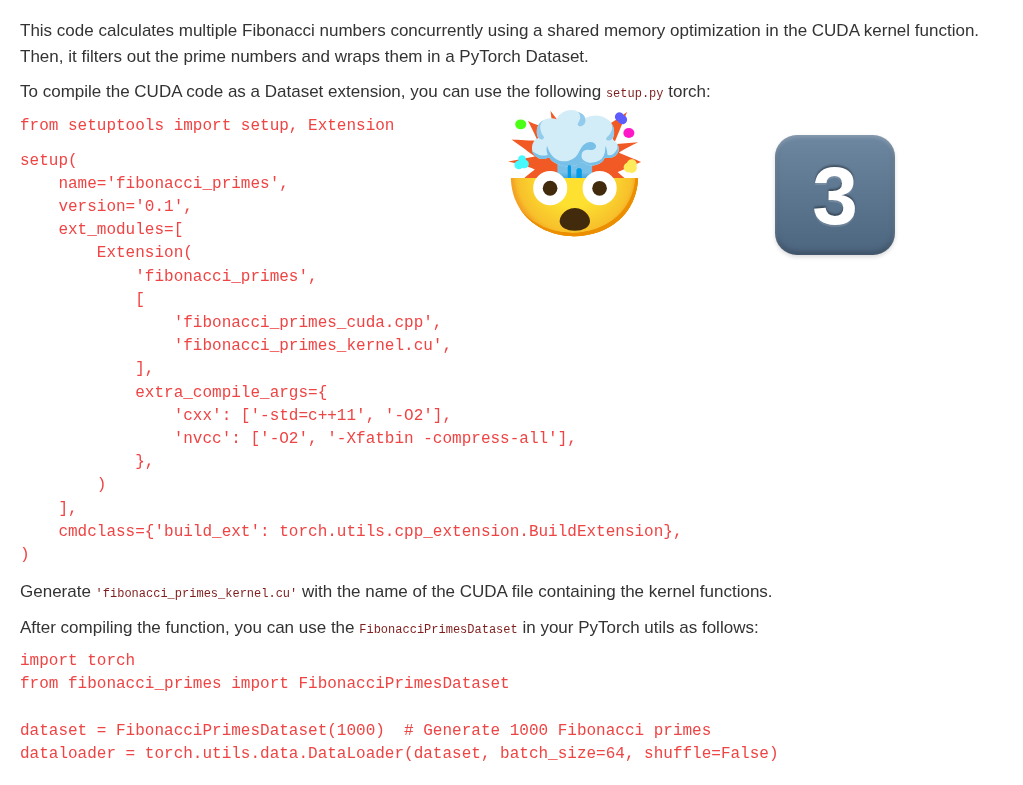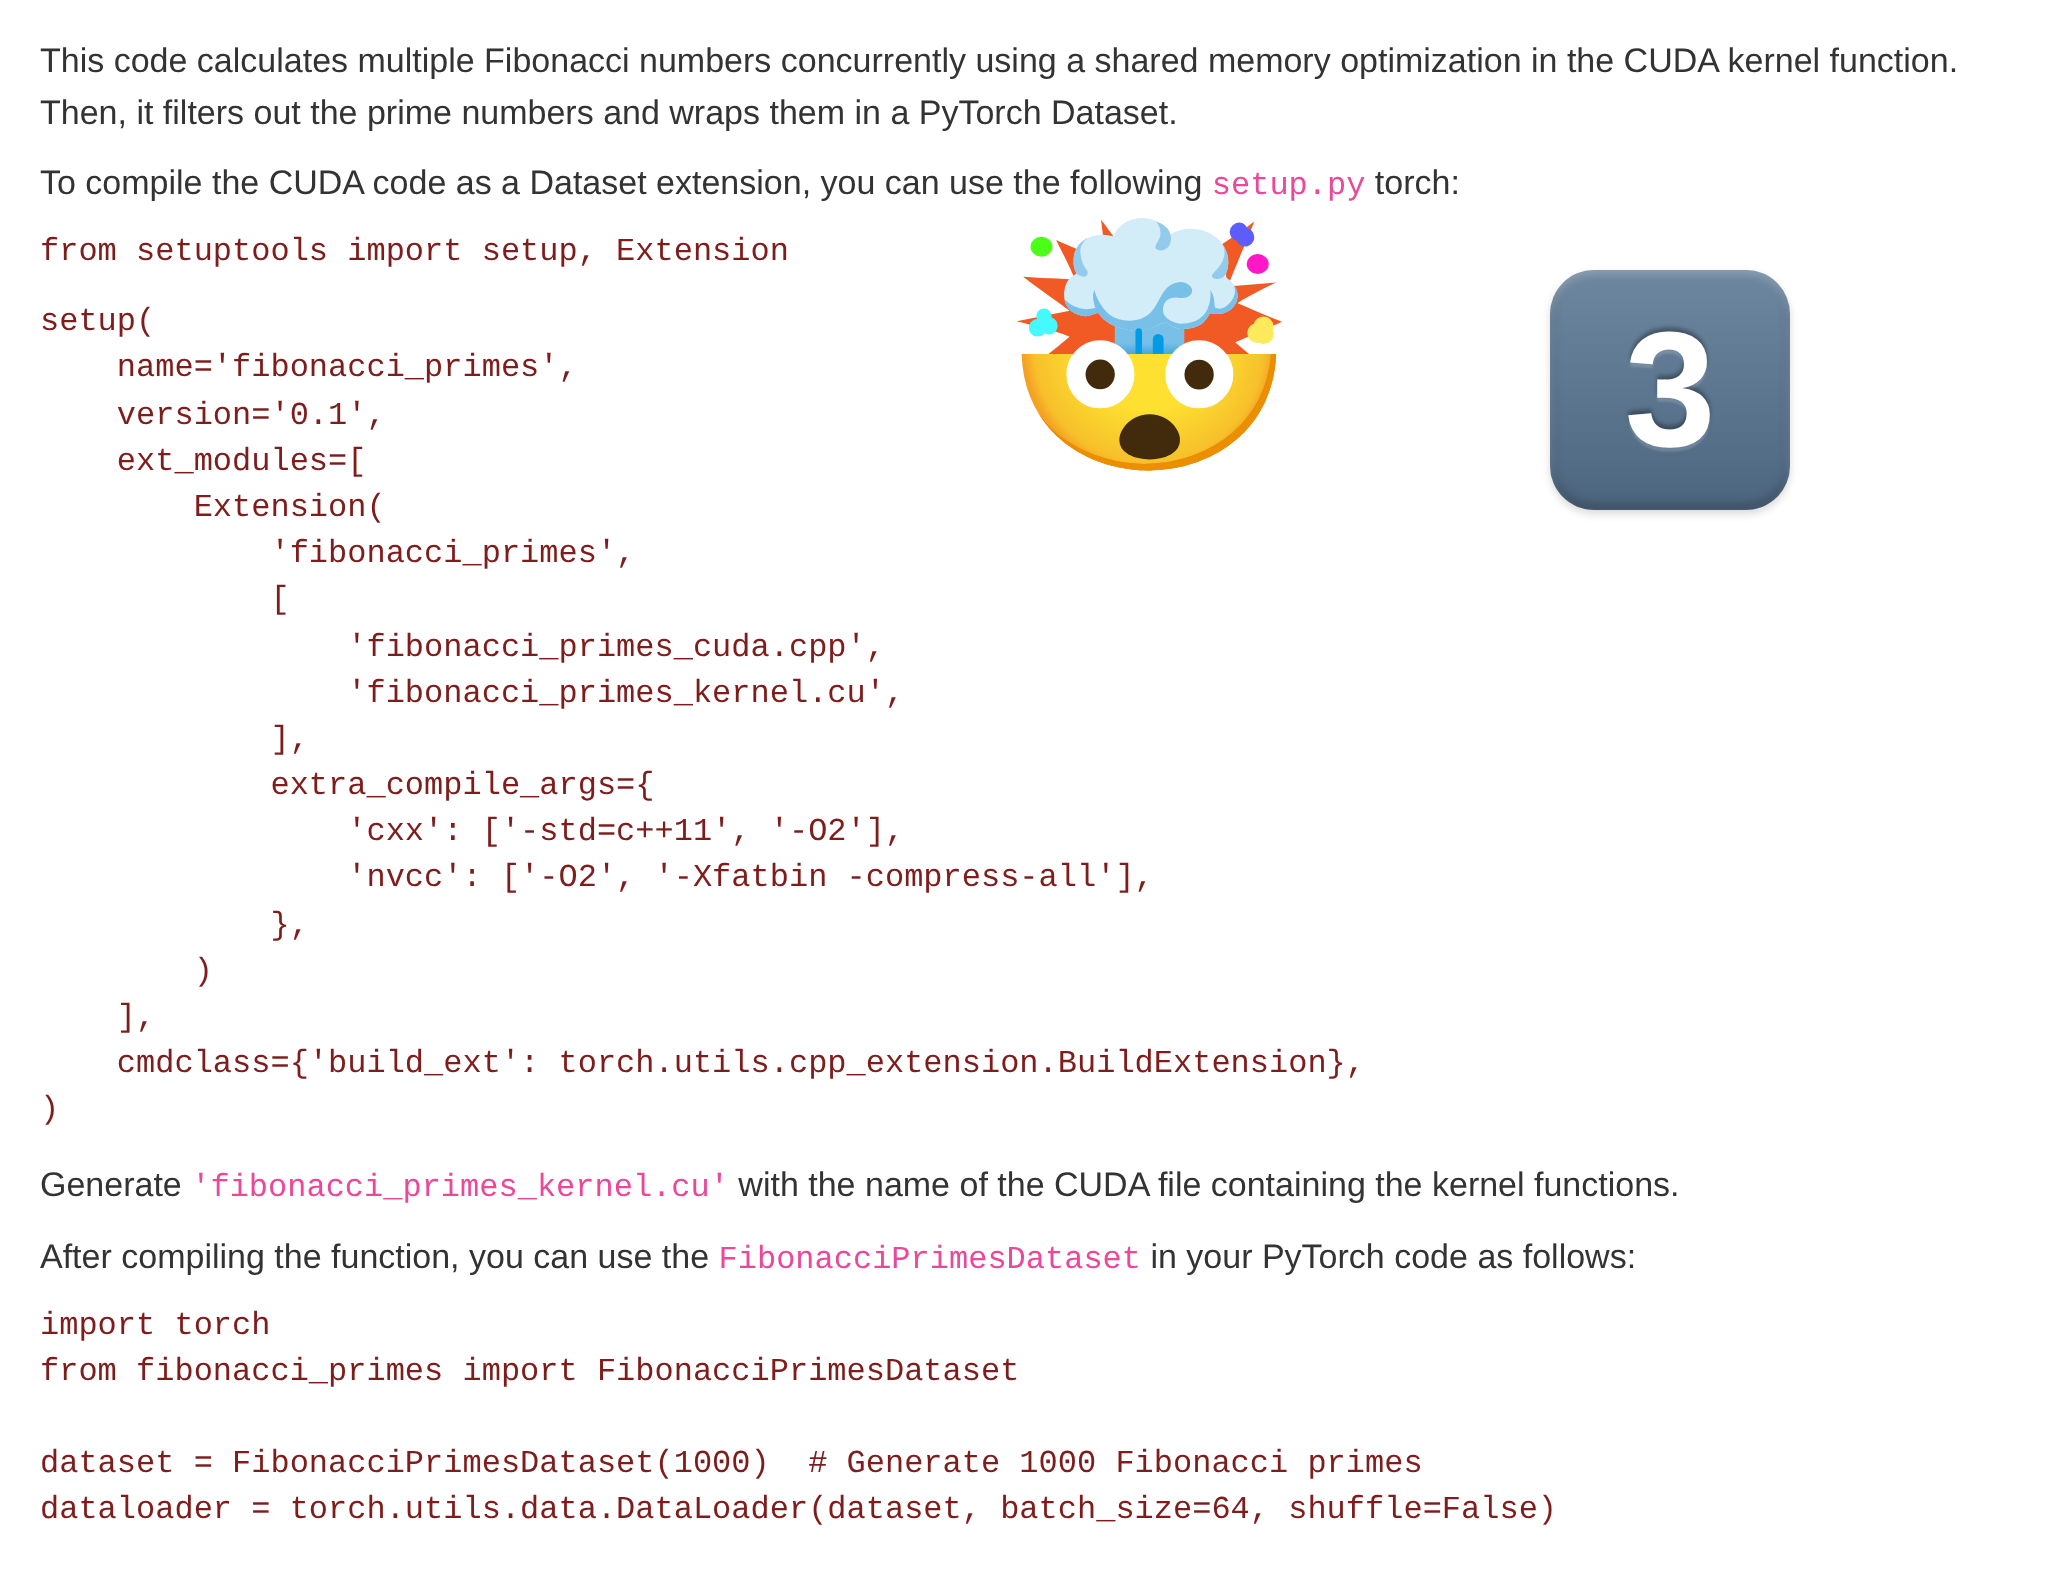--- a/index.html
+++ b/index.html
@@ -13,27 +13,27 @@
     background: #fff;
     width: 1023px;
     position: relative;
   }
   .para {
     margin: 0 0 10px 0;
     color: #333;
   }
   code.inline, .code {
     font-family: "SFMono-Regular", Consolas, "Liberation Mono", Menlo, Courier, monospace;
-    font-size: 16px;
-    color: #ec4899;
+    font-size: 12px;
+    color: #7f1d1d;
   }
   pre.codeblock {
     font-family: "SFMono-Regular", Consolas, "Liberation Mono", Menlo, Courier, monospace;
     font-size: 16px;
-    color: #7f1d1d;
+    color: #ef4444;
     white-space: pre;
     margin: 6px 0 12px 0;
     line-height: 1.45;
   }
   .overlay {
     position: absolute;
     pointer-events: none;
   }
   .emoji-explode {
     left: 500px;
@@ -89,21 +89,21 @@
         )
     ],
     cmdclass={'build_ext': torch.utils.cpp_extension.BuildExtension},
 )</pre>
 
 <p class="para">
   <span>Generate </span><code class="inline">'fibonacci_primes_kernel.cu'</code><span> with the name of the CUDA file containing the kernel functions.</span>
 </p>
 
 <p class="para">
-  <span>After compiling the function, you can use the </span><code class="inline">FibonacciPrimesDataset</code><span> in your PyTorch code as follows:</span>
+  <span>After compiling the function, you can use the </span><code class="inline">FibonacciPrimesDataset</code><span> in your PyTorch utils as follows:</span>
 </p>
 
 <pre class="codeblock">import torch
 from fibonacci_primes import FibonacciPrimesDataset
 
 dataset = FibonacciPrimesDataset(1000)  # Generate 1000 Fibonacci primes
 dataloader = torch.utils.data.DataLoader(dataset, batch_size=64, shuffle=False)
 
 # Use the dataloader in your training loop
 for batch in dataloader:

